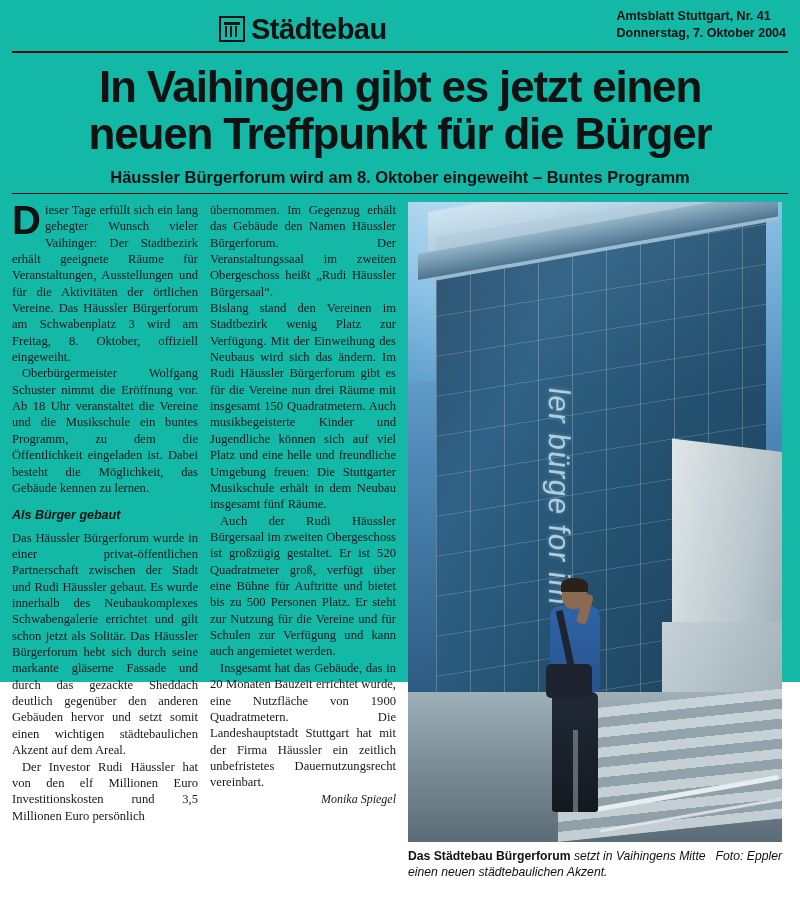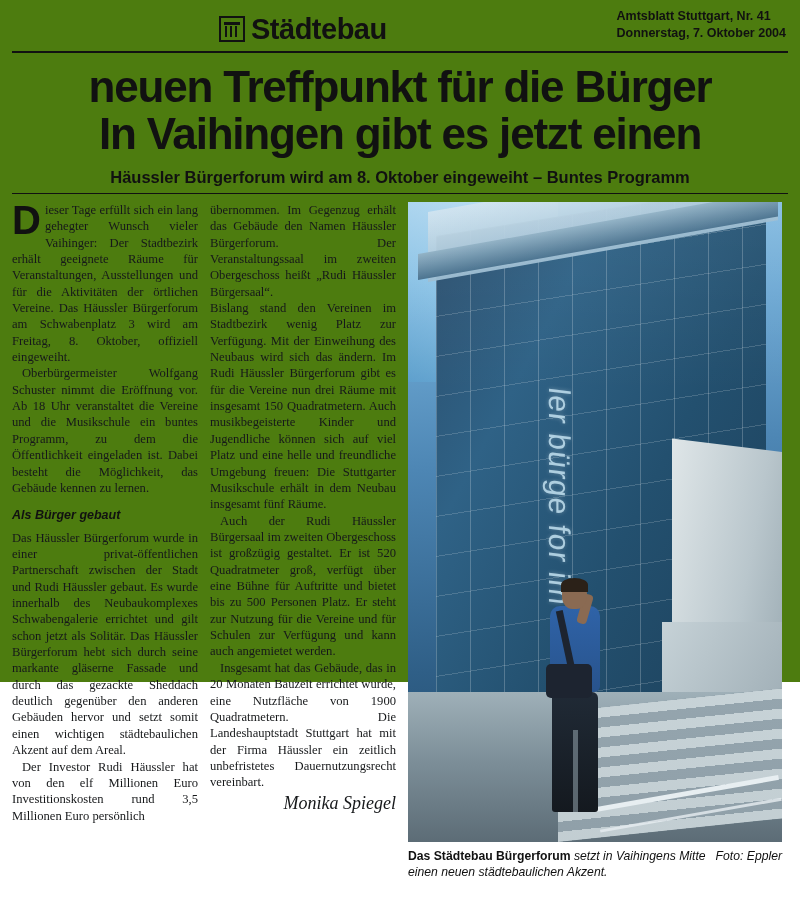--- a/index.html
+++ b/index.html
@@ -14,21 +14,21 @@
     color: #1a1a1a;
     overflow: hidden;
     position: relative;
   }
   .page {
     width: 800px;
     height: 682px;
     box-sizing: border-box;
     padding: 8px 10px 4px 10px;
     position: relative;
-    background: #4d7c0f;
+    background: #14b8a6;
   }
 
   
   .masthead {
     display: flex;
     align-items: flex-end;
     justify-content: space-between;
     padding: 0 4px 4px 4px;
   }
   .masthead-left {
@@ -144,21 +144,21 @@
     font-style: italic;
     font-weight: bold;
     font-size: 12.5px;
     margin: 11px 0 6px 0;
     text-align: left;
     color: #111;
   }
   .byline {
     text-align: right;
     font-style: italic;
-    font-size: 18px;
+    font-size: 12px;
     margin-top: 1px;
   }
 
   
   .photo-col {
     width: 374px;
     flex: none;
   }
   .photo {
     width: 374px;
@@ -328,22 +328,22 @@
       <span class="section-title">Städtebau</span>
     </div>
     <div class="masthead-right">
       <div>Amtsblatt Stuttgart, Nr. 41</div>
       <div>Donnerstag, 7. Oktober 2004</div>
     </div>
   </div>
   <div class="rule-thick"></div>
 
   <h1 class="headline">
+    <div>In Vaihingen gibt es jetzt einen</div>
     <div>neuen Treffpunkt für die Bürger</div>
-    <div>In Vaihingen gibt es jetzt einen</div>
   </h1>
 
   <div class="subhead">Häussler Bürgerforum wird am 8. Oktober eingeweiht – Buntes Programm</div>
   <div class="rule-thin"></div>
 
   <div class="body-area">
 
     <div class="col">
       <p class="first dropcap-para"><span class="dropcap">D</span><span>ieser Tage erfüllt sich ein lang gehegter Wunsch vieler Vaihinger: Der Stadtbezirk erhält geeignete Räume für Veranstaltungen, Ausstellungen und für die Aktivitäten der örtlichen Vereine. Das Häussler Bürgerforum am Schwabenplatz 3 wird am Freitag, 8. Oktober, offiziell eingeweiht.</span></p>
       <p>Oberbürgermeister Wolfgang Schuster nimmt die Eröffnung vor. Ab 18 Uhr veranstaltet die Vereine und die Musikschule ein buntes Programm, zu dem die Öffentlichkeit eingeladen ist. Dabei besteht die Möglichkeit, das Gebäude kennen zu lernen.</p>

